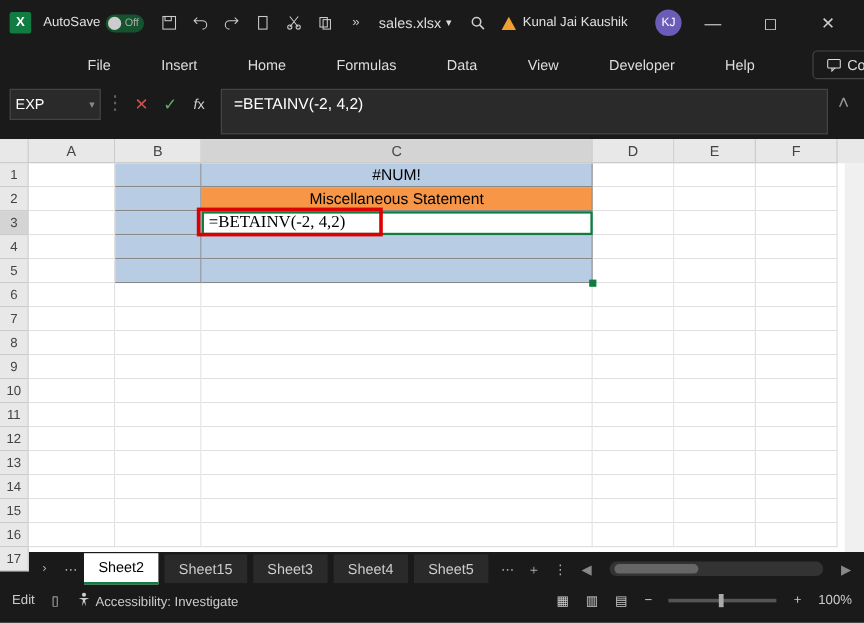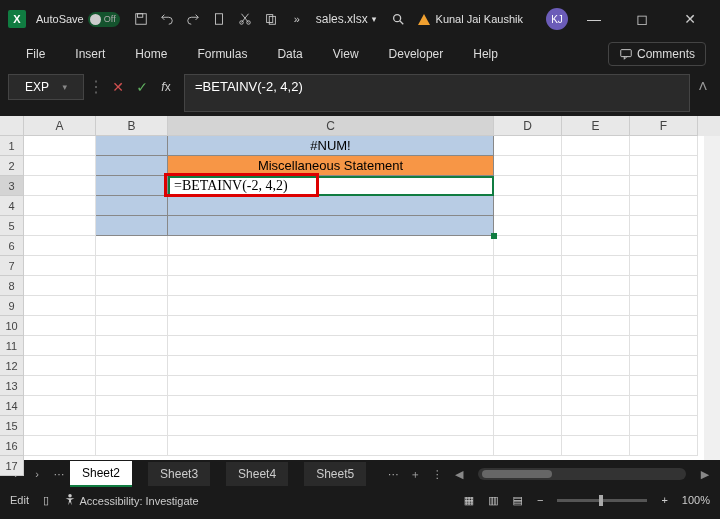--- a/index.html
+++ b/index.html
@@ -13,27 +13,27 @@
   .toggle-label { font-size: 9px; position: absolute; right: 4px; color: #aaa; }
   .tb-icon { width: 24px; height: 24px; display: flex; align-items: center; justify-content: center; cursor: pointer; color: #ccc; margin: 0 1px; }
   .filename { margin-left: 6px; font-size: 12px; color: #ddd; display: flex; align-items: center; gap: 4px; }
   .title-spacer { flex: 1; }
   .search-icon { margin: 0 8px; }
   .warn-icon { width: 0; height: 0; border-left: 6px solid transparent; border-right: 6px solid transparent; border-bottom: 11px solid #f0a030; margin-right: 6px; }
   .user { display: flex; align-items: center; gap: 23px; font-size: 11px; }
   .avatar { width: 22px; height: 22px; border-radius: 50%; background: #6b5cb8; display: flex; align-items: center; justify-content: center; font-size: 10px; color: white; }
   .win-btn { width: 44px; height: 30px; display: flex; align-items: center; justify-content: center; color: #ccc; font-size: 14px; cursor: pointer; margin-left: 4px; }
   
-  .ribbon { height: 32px; background: #1a1a1a; display: flex; align-items: center; padding: 0 14px; gap: 6px; color: #ddd; font-size: 12px; }
+  .ribbon { height: 32px; background: #1a1a1a; display: flex; align-items: center; padding: 0 14px; gap: 18px; color: #ddd; font-size: 12px; margin-left: 47px; }
   .ribbon-tab { padding: 6px 12px; cursor: pointer; }
   .ribbon-spacer { flex: 1; }
   .comments-btn { border: 1px solid #444; border-radius: 4px; padding: 4px 10px; display: flex; align-items: center; gap: 4px; cursor: pointer; }
   
   .formula-bar { height: 46px; background: #1a1a1a; display: flex; align-items: flex-start; padding: 4px 8px; gap: 4px; }
-  .name-box { width: 76px; height: 26px; background: #2a2a2a; border: 1px solid #444; color: #fff; font-size: 12px; display: flex; align-items: center; padding: 0 16px; justify-content: space-between; }
+  .name-box { width: 76px; height: 26px; background: #2a2a2a; border: 1px solid #444; color: #fff; font-size: 12px; display: flex; align-items: center; padding: 0 4px; justify-content: space-between; }
   .fb-sep { color: #666; align-self: center; margin-top: -14px; }
   .fb-btn { width: 20px; height: 24px; display: flex; align-items: center; justify-content: center; color: #ccc; font-size: 12px; cursor: pointer; margin-top: 1px; }
   .fb-cancel { color: #d05050; font-size: 14px; }
   .fb-enter { color: #60b060; font-size: 14px; }
   .formula-input { flex: 1; height: 38px; background: #2a2a2a; border: 1px solid #444; color: #fff; font-size: 13px; padding: 4px 10px; margin-left: 4px; }
   .collapse { width: 18px; align-self: flex-start; color: #999; text-align: center; padding-top: 4px; }
   
   .sheet-area { position: relative; background: #fff; height: 344px; display: flex; }
   .corner { width: 24px; height: 20px; background: #e8e8e8; border-right: 1px solid #ccc; border-bottom: 1px solid #ccc; position: absolute; top: 0; left: 0; z-index: 2; }
   .col-headers { position: absolute; top: 0; left: 24px; right: 0; height: 20px; display: flex; background: #e8e8e8; z-index: 1; }
@@ -48,21 +48,21 @@
   .cell.blue { background: #b8cce4; border-right: 1px solid #888; border-bottom: 1px solid #888; }
   .cell.orange { background: #f79646; border-right: 1px solid #888; border-bottom: 1px solid #888; justify-content: center; color: #000; }
   .cell.center { justify-content: center; }
   .cell.editing { background: #fff; border: 2px solid #107c41; font-family: 'Times New Roman', serif; font-size: 14px; }
   .red-outline { position: absolute; border: 3px solid #d00; pointer-events: none; }
   .fill-handle { position: absolute; width: 6px; height: 6px; background: #107c41; }
   .vscroll { position: absolute; right: 0; top: 20px; bottom: 0; width: 16px; background: #f0f0f0; }
   
   .sheet-tabs { height: 28px; background: #1a1a1a; display: flex; align-items: center; padding: 0 4px; color: #ccc; font-size: 11px; }
   .nav-btn { width: 22px; height: 22px; display: flex; align-items: center; justify-content: center; cursor: pointer; color: #aaa; }
-  .tab { padding: 5px 12px; background: #2a2a2a; margin-right: 16px; cursor: pointer; font-size: 12px; }
+  .tab { padding: 5px 12px; background: #2a2a2a; margin-right: 5px; cursor: pointer; font-size: 12px; }
   .tab.active { background: #fff; color: #000; border-bottom: 2px solid #107c41; }
   .hscroll { flex: 1; height: 12px; background: #333; margin: 0 8px; border-radius: 6px; position: relative; }
   .hscroll::after { content: ''; position: absolute; left: 4px; top: 2px; width: 70px; height: 8px; background: #666; border-radius: 4px; }
   
   .statusbar { height: 24px; background: #1a1a1a; display: flex; align-items: center; padding: 0 10px; color: #ccc; font-size: 11px; gap: 14px; }
   .status-spacer { flex: 1; }
   .zoom-slider { width: 90px; height: 3px; background: #555; position: relative; }
   .zoom-slider::after { content: ''; position: absolute; left: 42px; top: -4px; width: 4px; height: 11px; background: #aaa; }
   
   svg { width: 14px; height: 14px; }
@@ -331,20 +331,21 @@
     <div class="fill-handle" style="top:97px;left:467px"></div>
   </div>
   <div class="vscroll"></div>
 </div>
 
 <div class="sheet-tabs">
   <div class="nav-btn">‹</div>
   <div class="nav-btn">›</div>
   <div class="nav-btn">⋯</div>
   <div class="tab active">Sheet2</div>
+  <div class="tab">Sheet15</div>
   <div class="tab">Sheet3</div>
   <div class="tab">Sheet4</div>
   <div class="tab">Sheet5</div>
   <div class="nav-btn">⋯</div>
   <div class="nav-btn">＋</div>
   <div class="nav-btn">⋮</div>
   <div class="nav-btn" style="color:#888">◀</div>
   <div class="hscroll"></div>
   <div class="nav-btn" style="color:#888">▶</div>
 </div>

